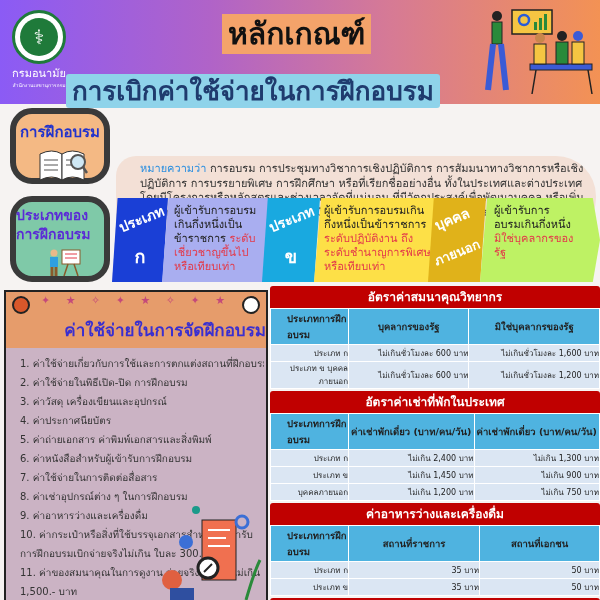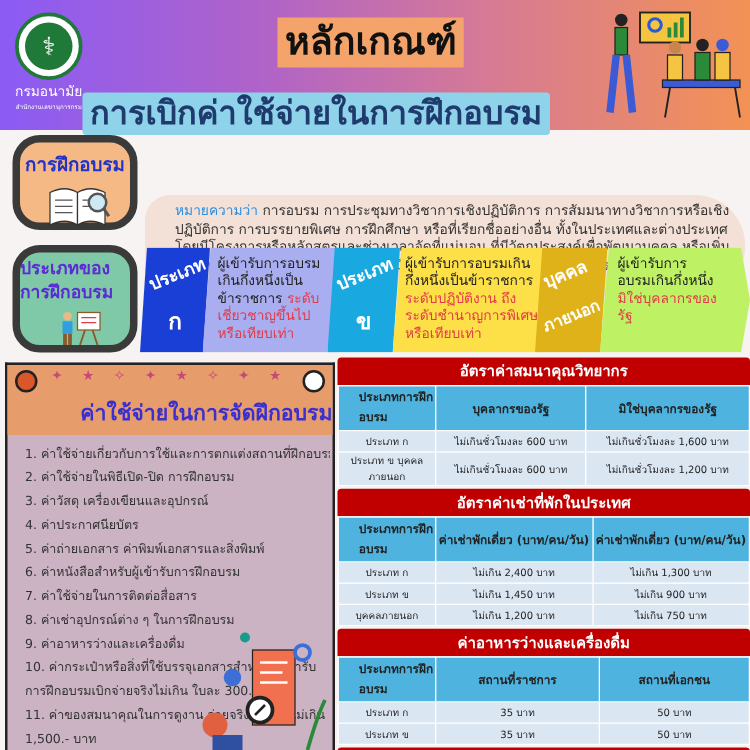--- a/index.html
+++ b/index.html
@@ -54,21 +54,21 @@
   .cost-list li { height: 19px; line-height: 19px; white-space: nowrap; overflow: hidden; }
   .cost-list li.wrap { height: auto; white-space: normal; line-height: 19px; }
   .cost-illu { position: absolute; left: 150px; top: 200px; width: 110px; height: 110px; }
 
   
   .tables { position: absolute; left: 270px; top: 286px; width: 330px; }
   .tbl-title { height: 22px; background: #c00000; color: #fff; text-align: center; font-size: 12px; font-weight: bold; line-height: 22px; border-radius: 3px 3px 0 0; }
   table { width: 100%; border-collapse: collapse; font-size: 8px; color: #222; margin-bottom: 2px; }
   th { background: #4fb3e0; font-weight: bold; font-size: 9.5px; text-align: center; height: 36px; border: 1px solid #fff; vertical-align: middle; }
   th.first { text-align: left; padding-left: 16px; line-height: 16px; }
-  td { background: #dbe6f3; text-align: center; height: 17px; border: 1px solid #fff; }
+  td { background: #dbe6f3; text-align: right; height: 17px; border: 1px solid #fff; }
   td.first { width: 78px; }
 </style>
 </head>
 <body>
 
 <div class="page">
 
   <div class="header">
     <div class="logo">
       <div class="logo-inner">⚕</div>

